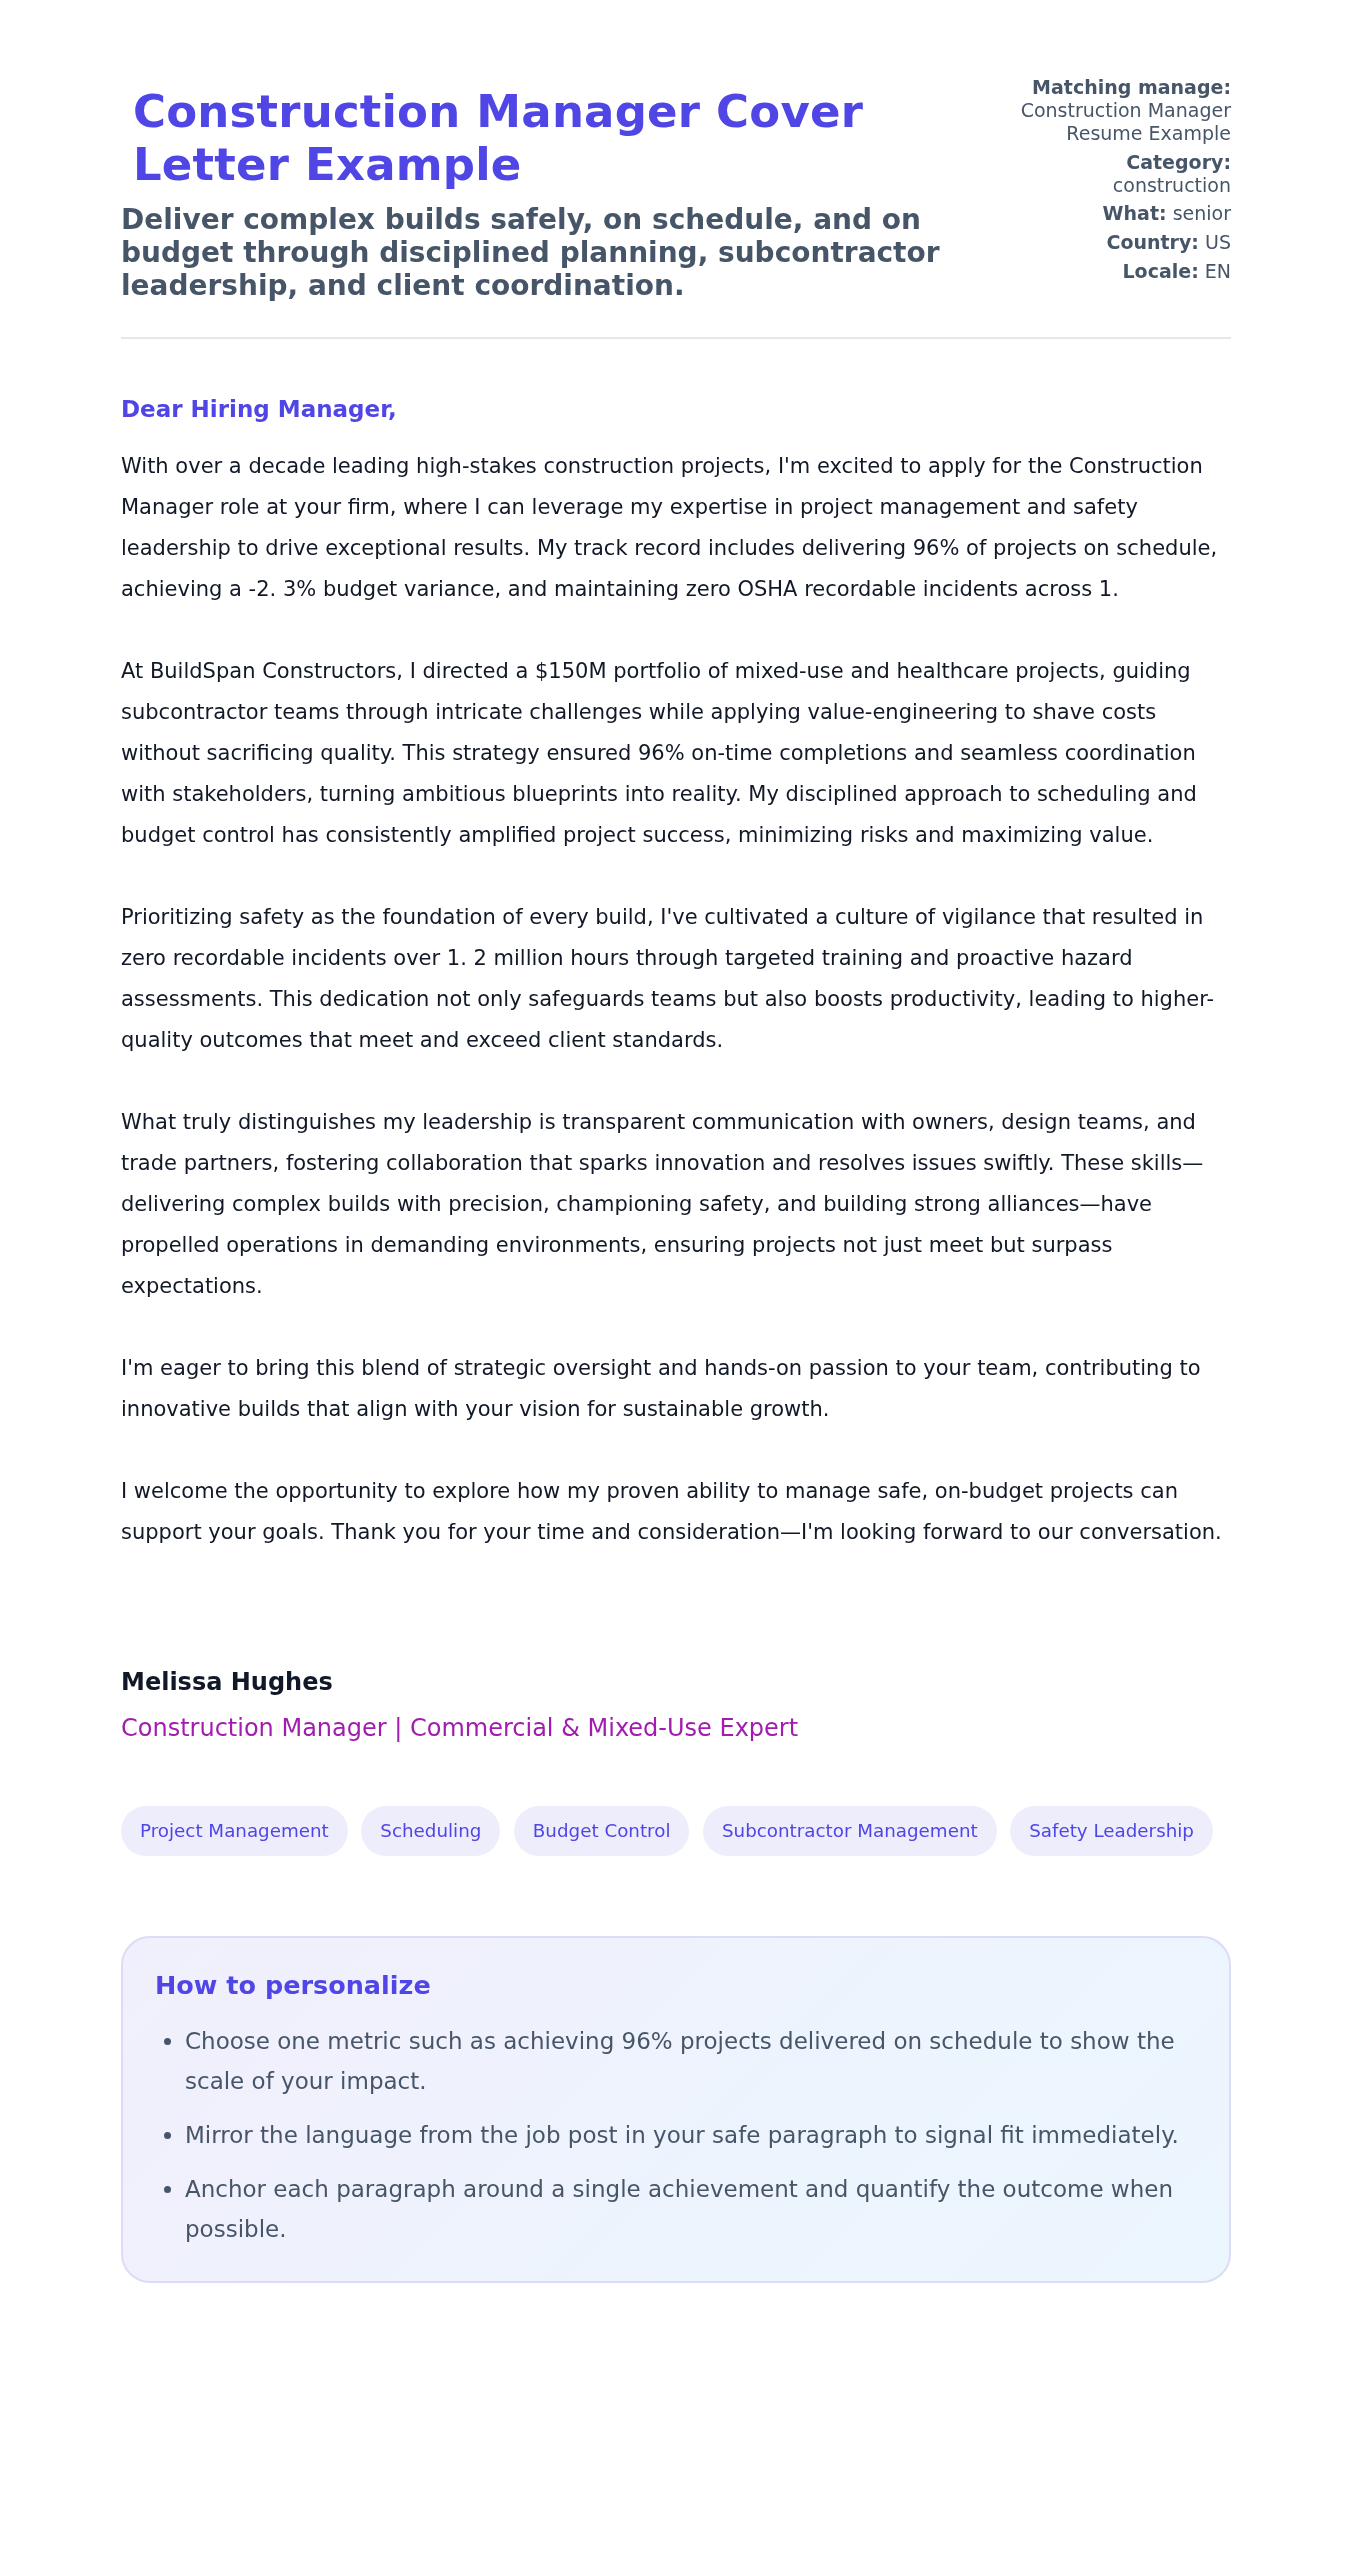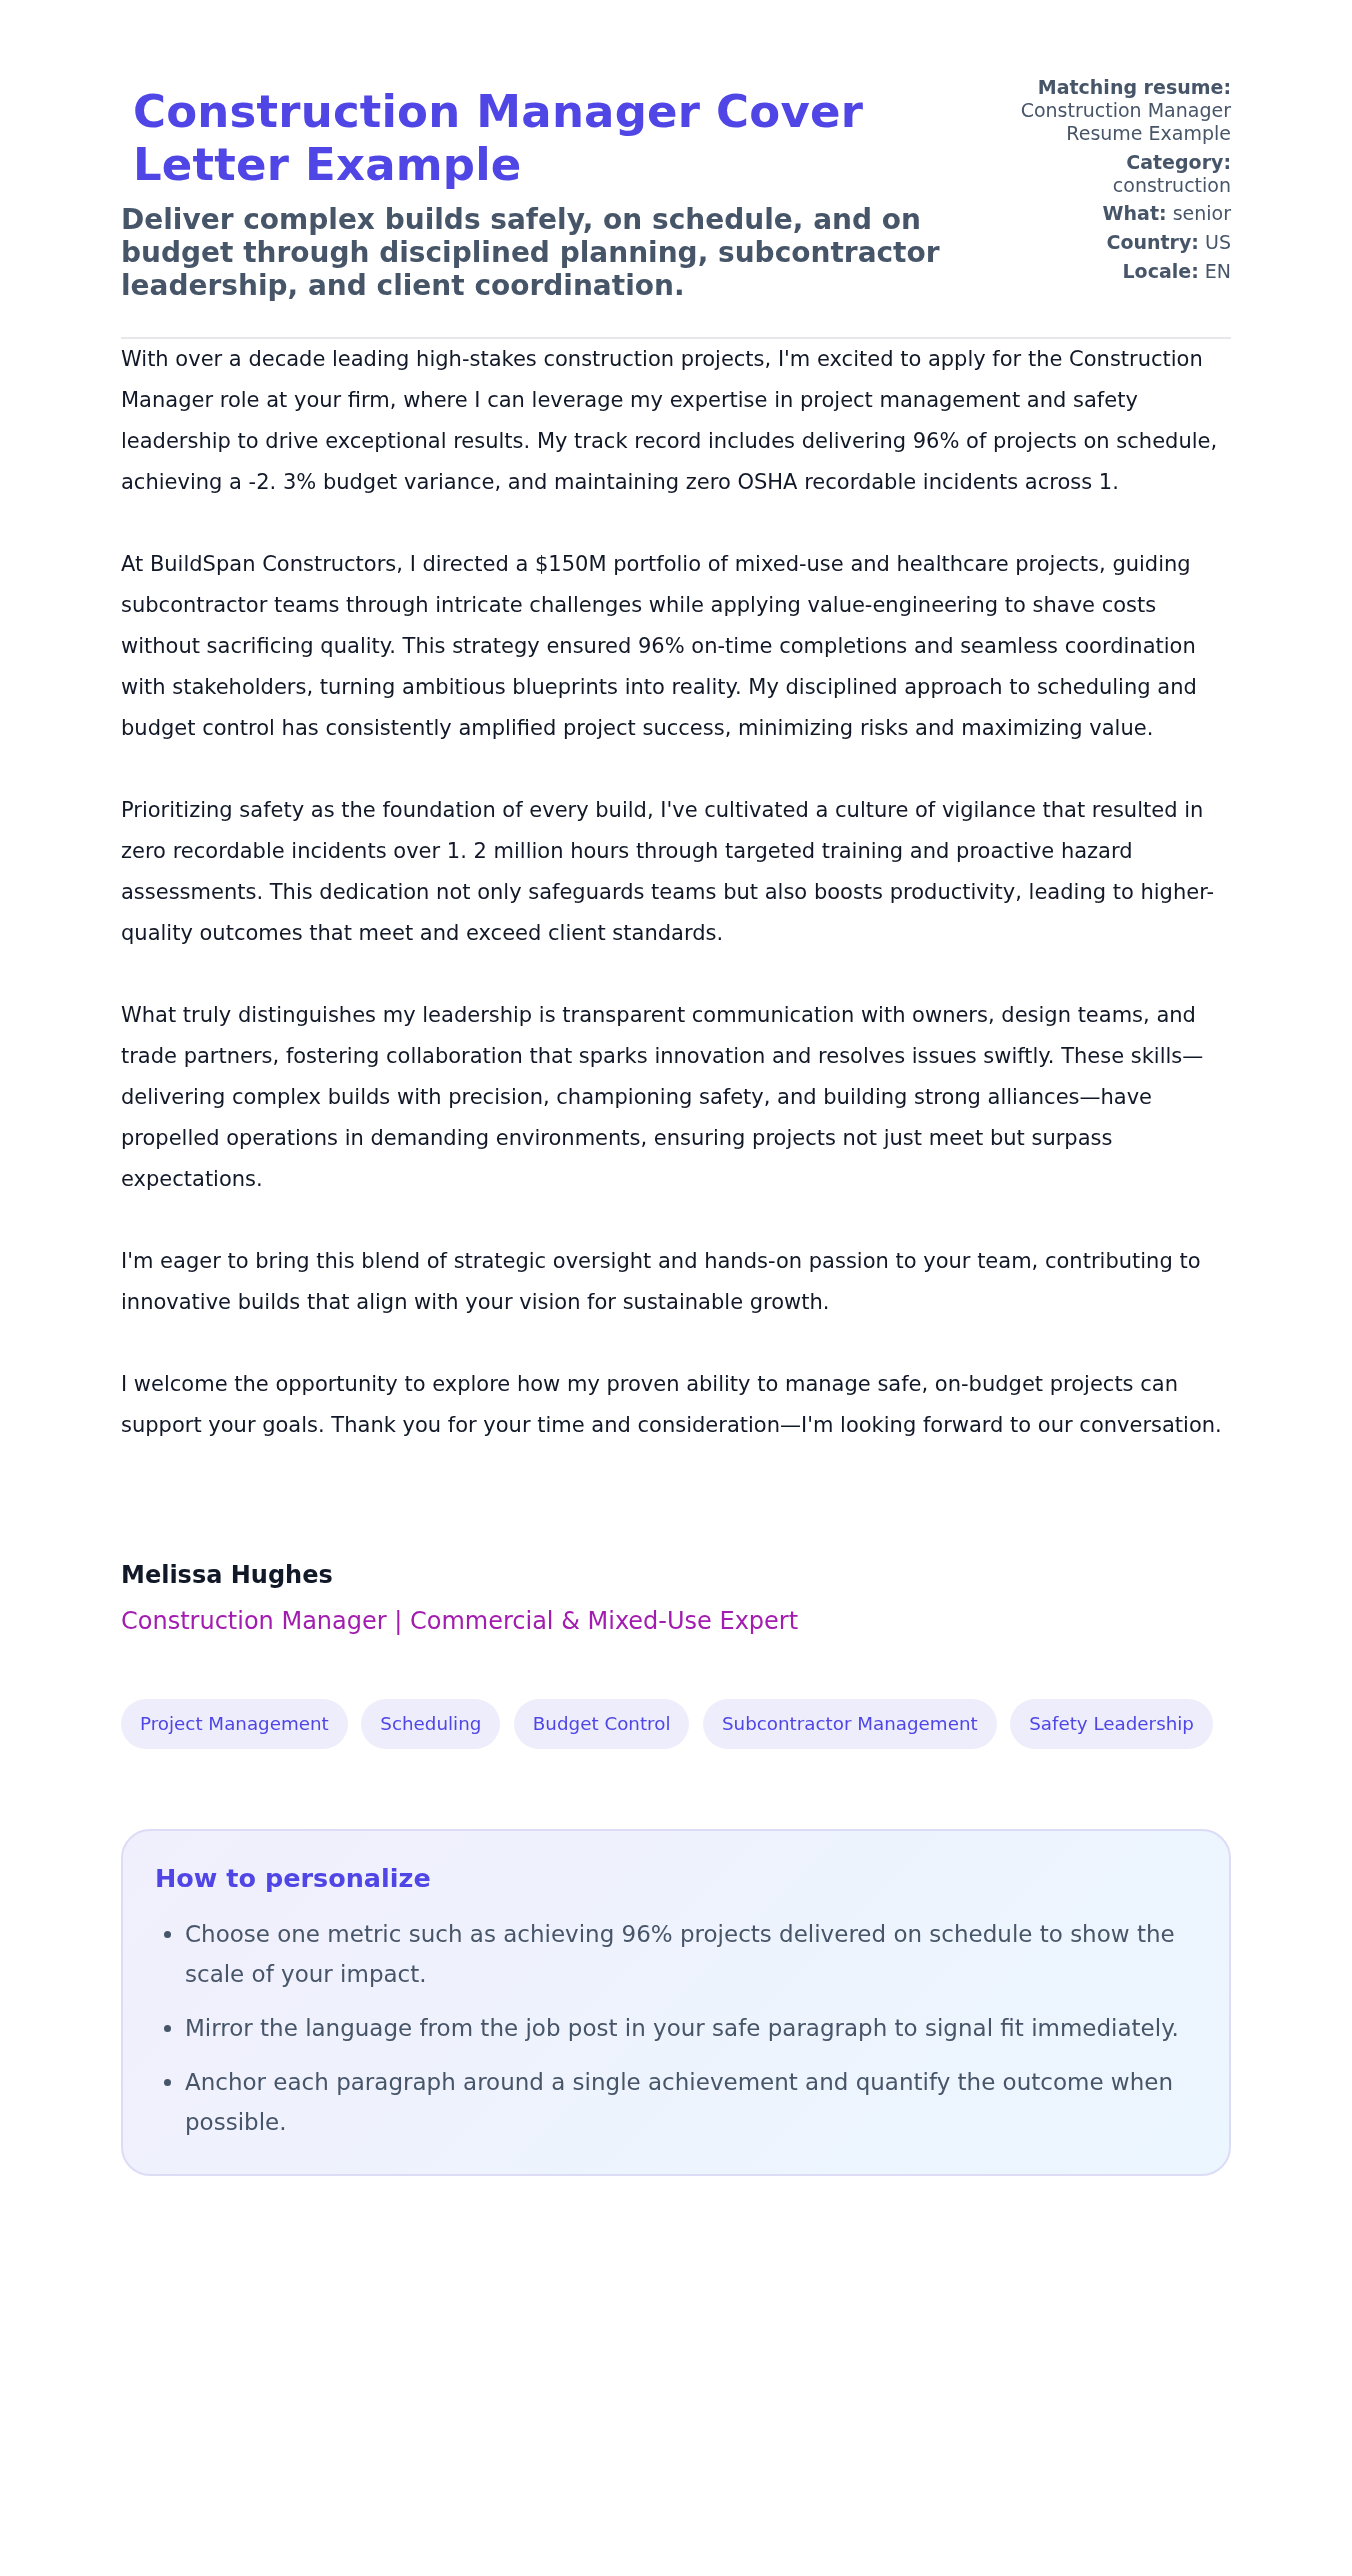--- a/index.html
+++ b/index.html
@@ -29,21 +29,21 @@
 
 <div class="page">
 
   <div class="header">
     <div class="header-left">
       <h1 class="title">Construction Manager Cover Letter Example</h1>
       <p class="subtitle">Deliver complex builds safely, on schedule, and on budget through disciplined planning, subcontractor leadership, and client coordination.</p>
     </div>
     <div class="meta">
       <div class="meta-row">
-        <div class="meta-label">Matching resume:</div>
+        <div class="meta-label">Matching manage:</div>
         <div>Construction Manager Resume Example</div>
       </div>
       <div class="meta-row">
         <div class="meta-label">Category:</div>
         <div>construction</div>
       </div>
       <div class="meta-row">
         <span class="meta-label">What:</span>
         <span>senior</span>
       </div>
@@ -51,20 +51,21 @@
         <span class="meta-label">Country:</span>
         <span>US</span>
       </div>
       <div class="meta-row">
         <span class="meta-label">Locale:</span>
         <span>EN</span>
       </div>
     </div>
   </div>
 
+  <div class="greeting">Dear Hiring Manager,</div>
 
   <div>
     <p class="para">With over a decade leading high-stakes construction projects, I'm excited to apply for the Construction Manager role at your firm, where I can leverage my expertise in project management and safety leadership to drive exceptional results. My track record includes delivering 96% of projects on schedule, achieving a -2. 3% budget variance, and maintaining zero OSHA recordable incidents across 1.</p>
     <p class="para">At BuildSpan Constructors, I directed a $150M portfolio of mixed-use and healthcare projects, guiding subcontractor teams through intricate challenges while applying value-engineering to shave costs without sacrificing quality. This strategy ensured 96% on-time completions and seamless coordination with stakeholders, turning ambitious blueprints into reality. My disciplined approach to scheduling and budget control has consistently amplified project success, minimizing risks and maximizing value.</p>
     <p class="para">Prioritizing safety as the foundation of every build, I've cultivated a culture of vigilance that resulted in zero recordable incidents over 1. 2 million hours through targeted training and proactive hazard assessments. This dedication not only safeguards teams but also boosts productivity, leading to higher-quality outcomes that meet and exceed client standards.</p>
     <p class="para">What truly distinguishes my leadership is transparent communication with owners, design teams, and trade partners, fostering collaboration that sparks innovation and resolves issues swiftly. These skills—delivering complex builds with precision, championing safety, and building strong alliances—have propelled operations in demanding environments, ensuring projects not just meet but surpass expectations.</p>
     <p class="para">I'm eager to bring this blend of strategic oversight and hands-on passion to your team, contributing to innovative builds that align with your vision for sustainable growth.</p>
     <p class="para">I welcome the opportunity to explore how my proven ability to manage safe, on-budget projects can support your goals. Thank you for your time and consideration—I'm looking forward to our conversation.</p>
   </div>
 

